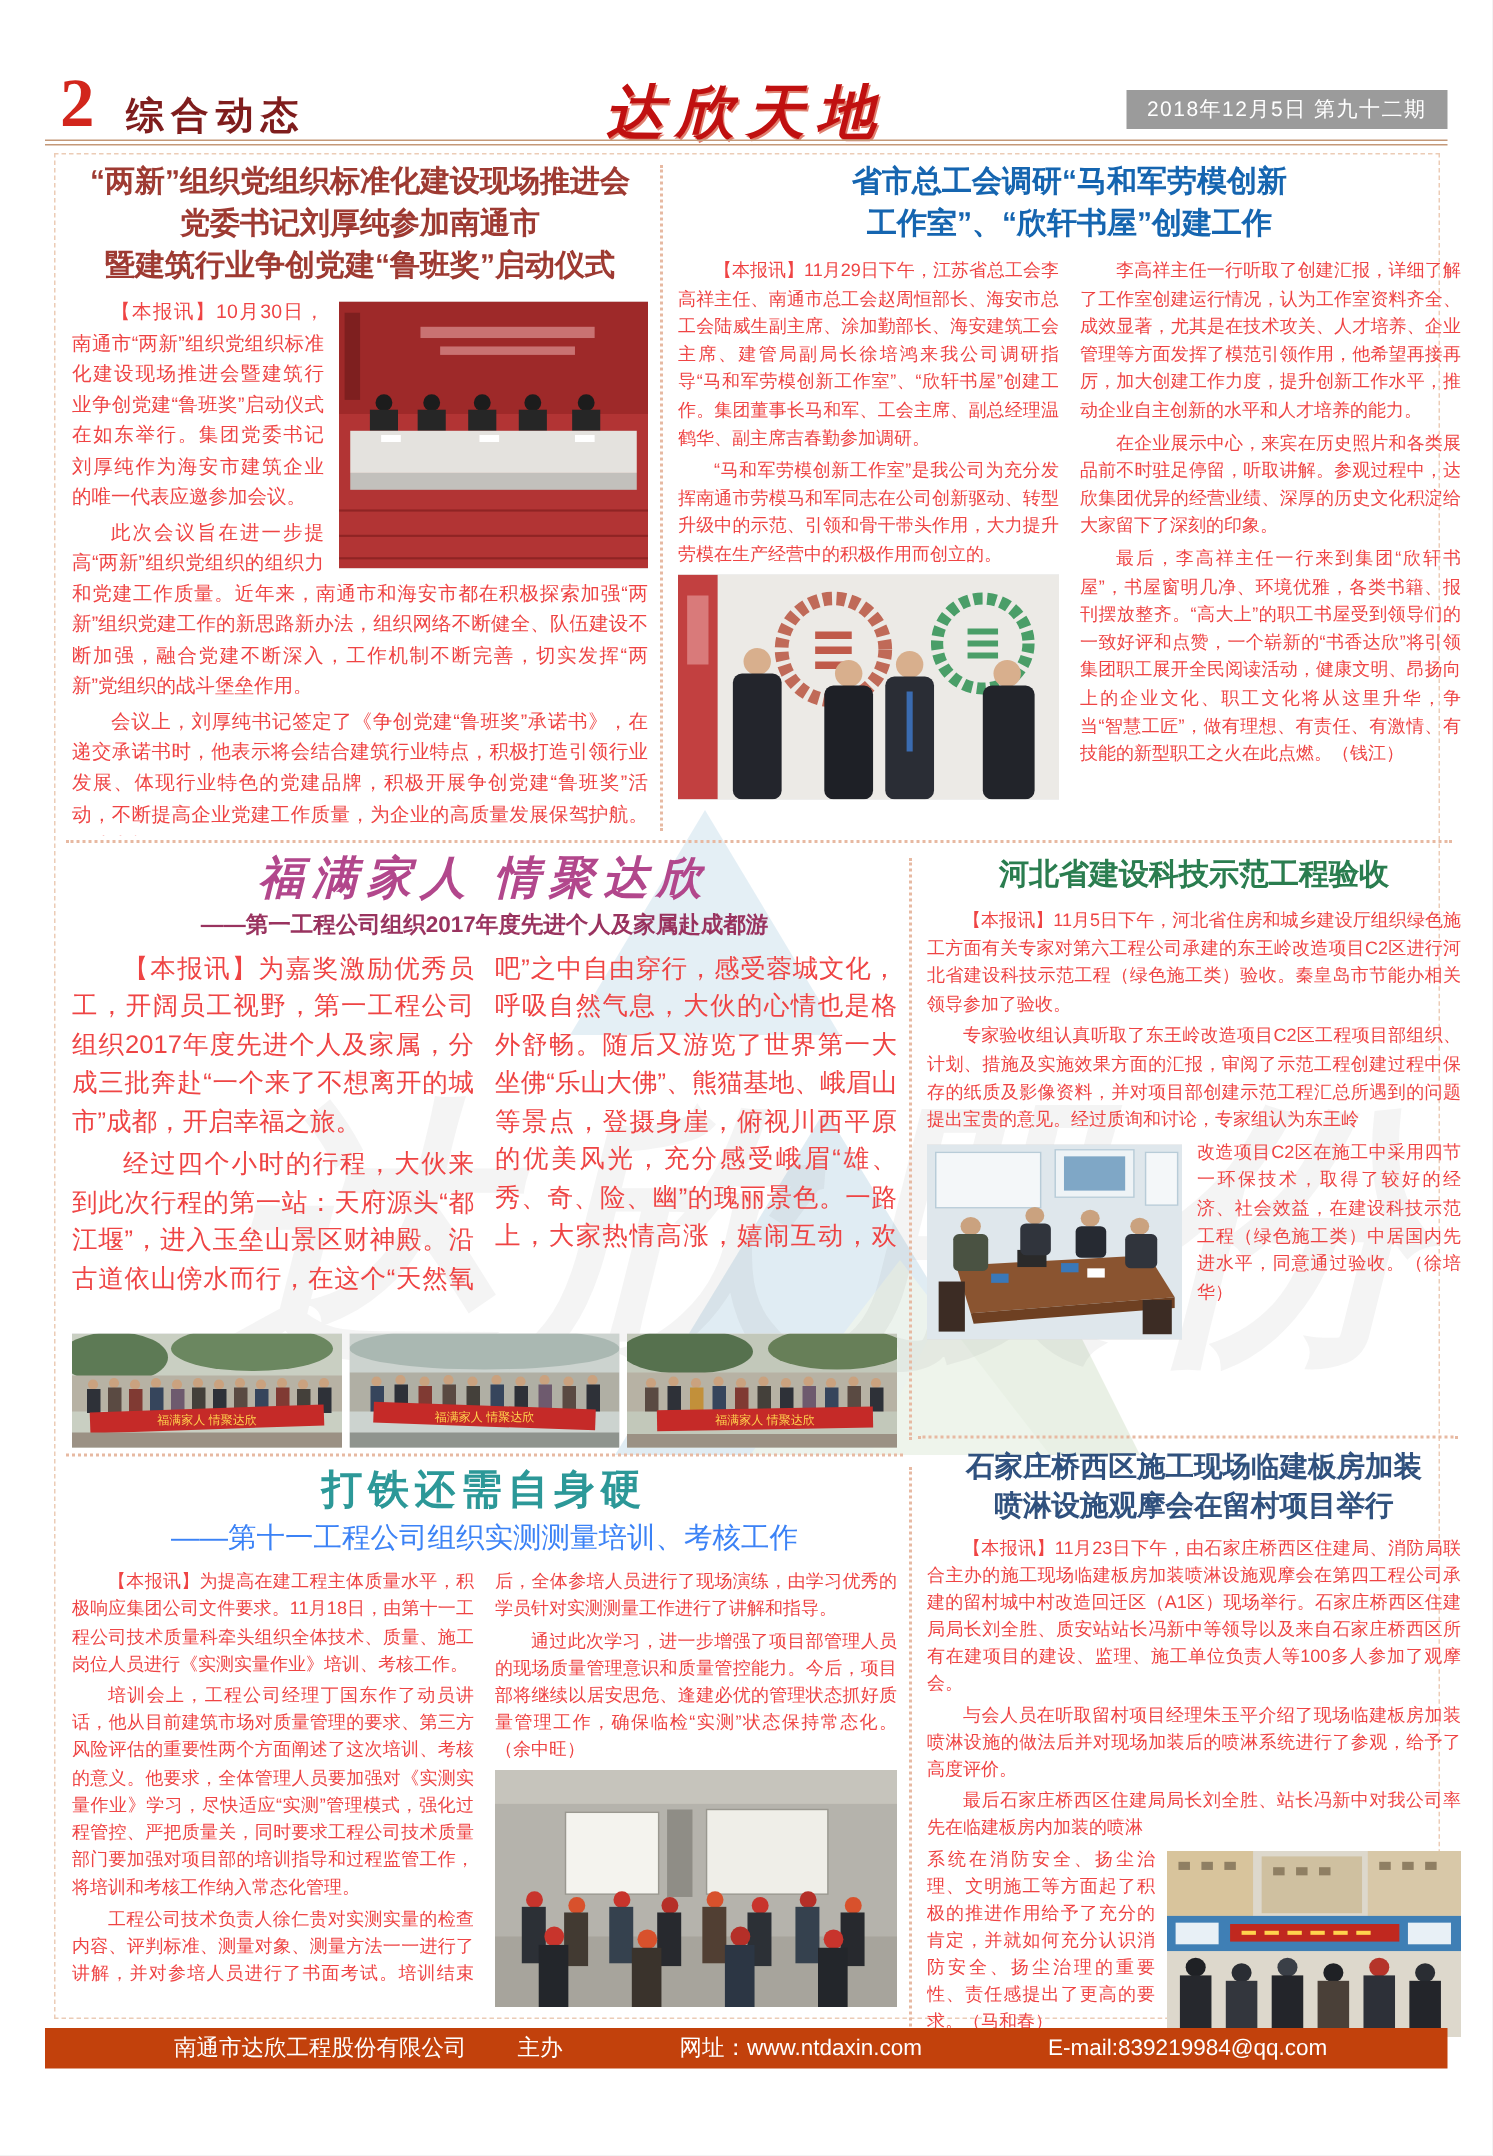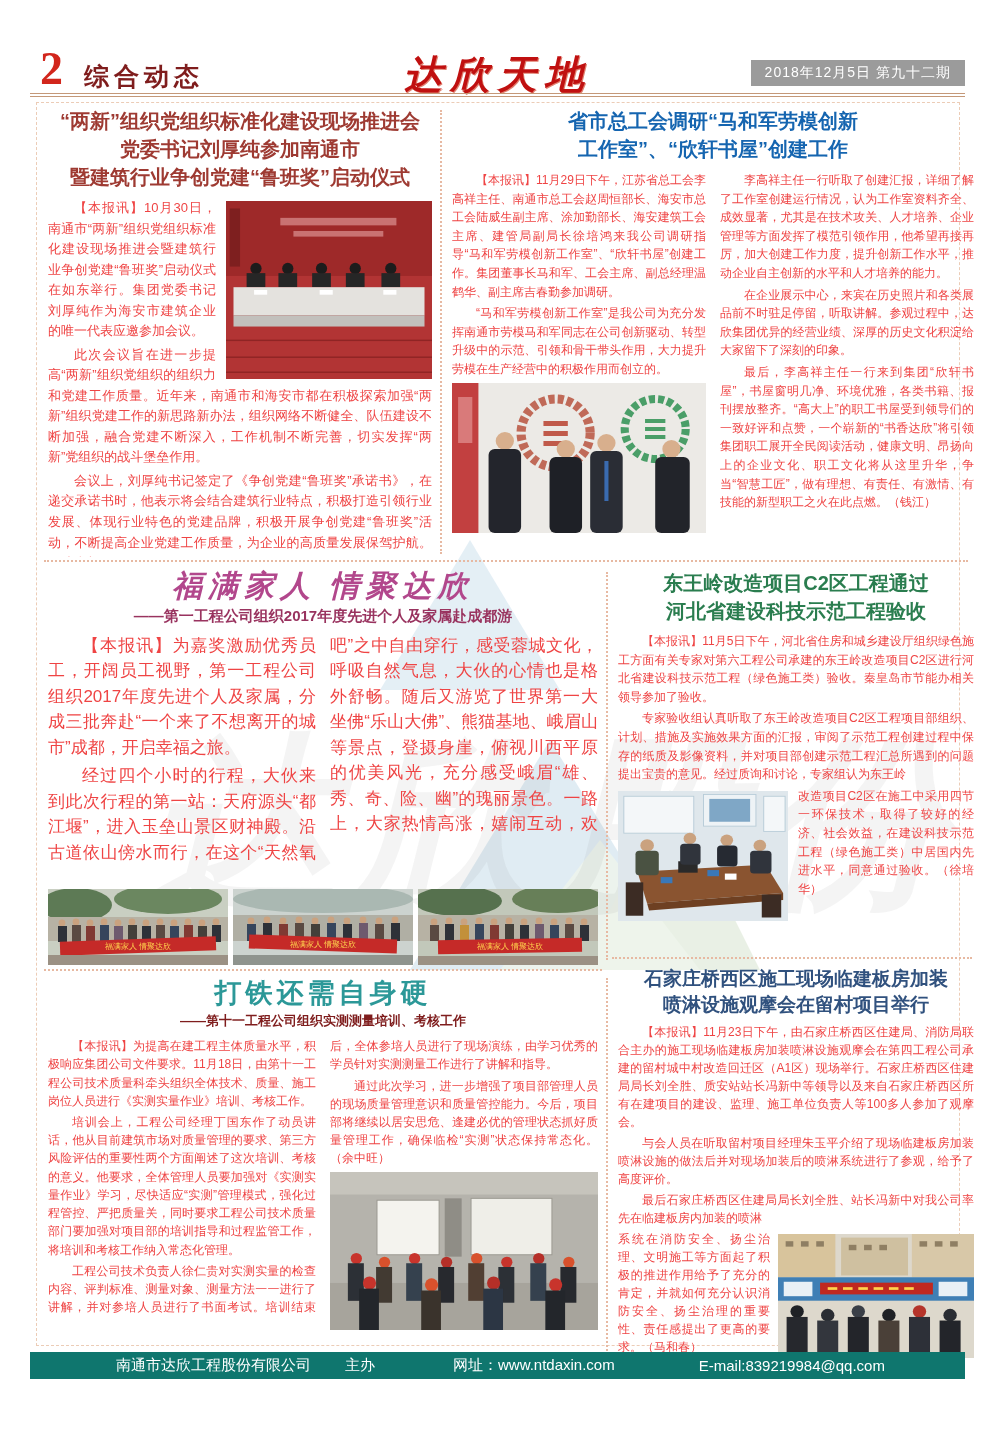--- a/index.html
+++ b/index.html
@@ -48,30 +48,30 @@
   #art3 .prow{display:flex;gap:5px;margin-top:6px;}
   #art3 .prow .photo{width:180px;height:78px;}
   
   #art4{left:618px;top:569px;width:356px;height:384px;}
   #art4 .tt{font-size:20px;line-height:1.4;color:#2a7d4f;margin-bottom:7px;}
   #art4 .body{font-size:12px;line-height:1.55;}
   #art4 .photo{float:left;width:170px;height:130px;margin:4px 10px 2px 0;}
   
   #art5{left:48px;top:978px;width:550px;height:384px;}
   #art5 .tt{font-family:"Liberation Serif",serif;font-size:27px;line-height:1.15;color:#2c9898;letter-spacing:4px;}
-  #art5 .sub{font-size:13px;font-weight:bold;color:#7f1d1d;text-align:center;margin:3px 0 7px 0;}
+  #art5 .sub{font-size:19px;font-weight:normal;color:#3b82f6;text-align:center;margin:3px 0 7px 0;}
   #art5 .cols{column-count:2;column-gap:14px;column-fill:auto;height:314px;font-size:12px;line-height:1.52;}
   #art5 .photo{width:100%;height:158px;margin-top:4px;}
   
   #art6{left:618px;top:966px;width:356px;height:392px;}
   #art6 .tt{font-size:19px;line-height:1.35;color:#30517e;margin-bottom:6px;}
   #art6 .body{font-size:12px;line-height:1.5;}
   #art6 .photo{float:right;width:196px;height:128px;margin:4px 0 2px 8px;}
   
-  #footer{left:30px;top:1352px;width:935px;height:27px;background:#0f766e;color:#fff;
+  #footer{left:30px;top:1352px;width:935px;height:27px;background:#c2410c;color:#fff;
           display:flex;align-items:center;font-size:15px;z-index:2;}
   #footer span{white-space:nowrap;}
   .f-org{margin-left:86px;}
   .f-role{margin-left:34px;}
   .f-web{margin-left:78px;}
   .f-mail{margin-left:84px;}
 </style>
 </head>
 <body>
 
@@ -290,21 +290,20 @@
           <rect y="67" width="180" height="11" fill="#9b9184"></rect>
         </svg>
       </div>
     </div>
   </div>
 
   <div class="vdash" style="left:606px;top:572px;height:388px;"></div>
 
   <div class="art" id="art4">
     <div class="tt">
-      <div>东王岭改造项目C2区工程通过</div>
       <div>河北省建设科技示范工程验收</div>
     </div>
     <div class="body">
       <p>【本报讯】11月5日下午，河北省住房和城乡建设厅组织绿色施工方面有关专家对第六工程公司承建的东王岭改造项目C2区进行河北省建设科技示范工程（绿色施工类）验收。秦皇岛市节能办相关领导参加了验收。</p>
       <p>专家验收组认真听取了东王岭改造项目C2区工程项目部组织、计划、措施及实施效果方面的汇报，审阅了示范工程创建过程中保存的纸质及影像资料，并对项目部创建示范工程汇总所遇到的问题提出宝贵的意见。经过质询和讨论，专家组认为东王岭</p>
       <div class="photo">
         <svg viewBox="0 0 175 148" preserveAspectRatio="none">
           <rect width="175" height="148" fill="#dfe7ec"></rect>
           <rect x="6" y="6" width="72" height="42" fill="#f4f7f9" stroke="#b8ccd8"></rect>
           <rect x="88" y="4" width="54" height="36" fill="#eef3f6" stroke="#b8ccd8"></rect>

